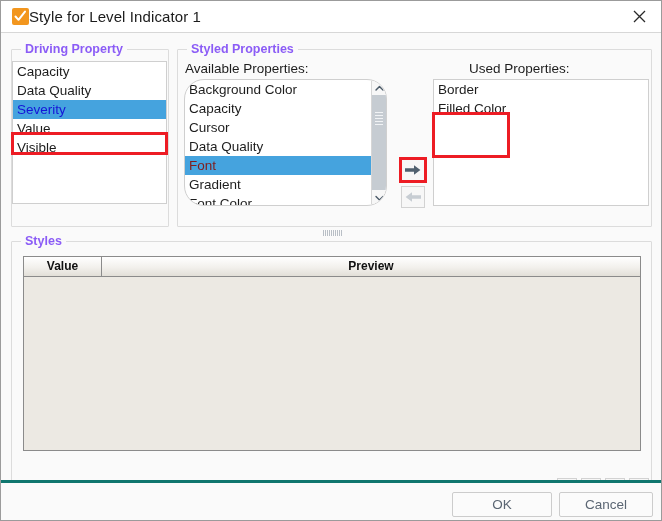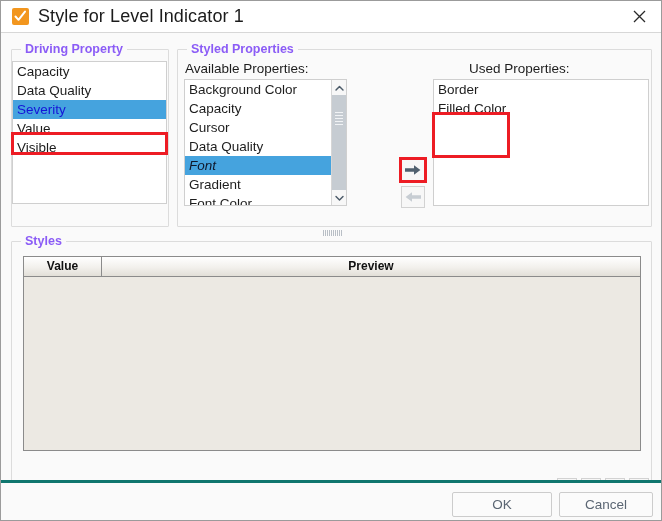--- a/index.html
+++ b/index.html
@@ -29,22 +29,21 @@
   .title-icon {
     width: 17px; height: 17px;
     margin-left: 11px;
     background: #f2961e;
     border-radius: 2px;
     position: relative;
     flex: none;
   }
   .title-icon svg { position: absolute; left: 2px; top: 2px; }
   .title-text {
-    margin-left: 9px;
-    font-size: 18px;
+    font-size: 15px;
     color: #1b1b1b;
     letter-spacing: 0.1px;
   }
   .title-close {
     position: absolute; right: 0; top: 0;
     width: 44px; height: 31px;
     display: flex; align-items: center; justify-content: center;
     cursor: pointer;
   }
   .title-close svg { display: block; }
@@ -88,22 +87,21 @@
     height: 19px;
     line-height: 19px;
     padding-left: 4px;
     font-size: 13.5px;
     color: #1d1d1d;
     white-space: nowrap;
     cursor: default;
   }
   .list-item.selected {
     background: #45a3de;
-    color: #0f172a;
-    font-style: italic;
+    color: #7f1d1d;
   }
   .list-item.selected-blue-text {
     background: #45a3de;
     color: #1414d8;
   }
 
   
   #driving-list {
     left: 11px; top: 28px;
     width: 155px; height: 143px;
@@ -114,22 +112,23 @@
     position: absolute;
     font-size: 13.5px;
     color: #1d1d1d;
     white-space: nowrap;
   }
   #lbl-available { left: 184px; top: 28px; }
   #lbl-used { left: 468px; top: 28px; }
 
   #available-list {
     left: 183px; top: 46px;
-    width: 163px; height: 127px;
+    width: 203px; height: 127px;
     padding-right: 4px;
+    border-radius: 20px;
   }
   #available-inner { position: absolute; left: 0; top: 0; right: 15px; top: 0; }
 
   
   .vscroll {
     position: absolute;
     right: 0; top: 0;
     width: 15px; height: 100%;
     background: #f4f4f4;
     border-left: 1px solid #d6d6d6;

